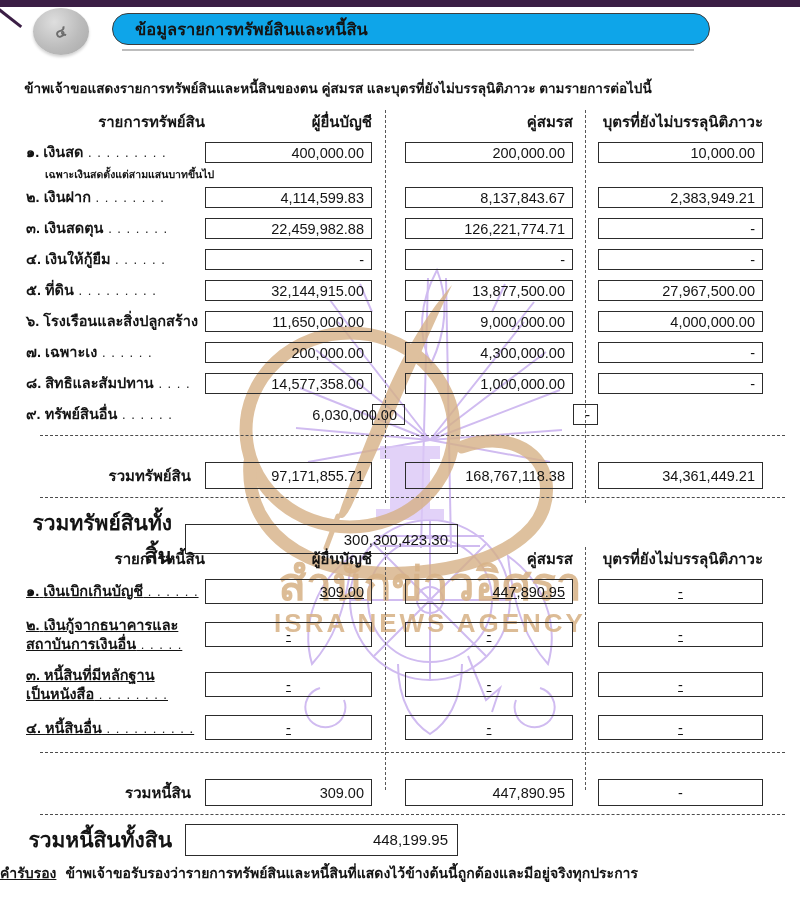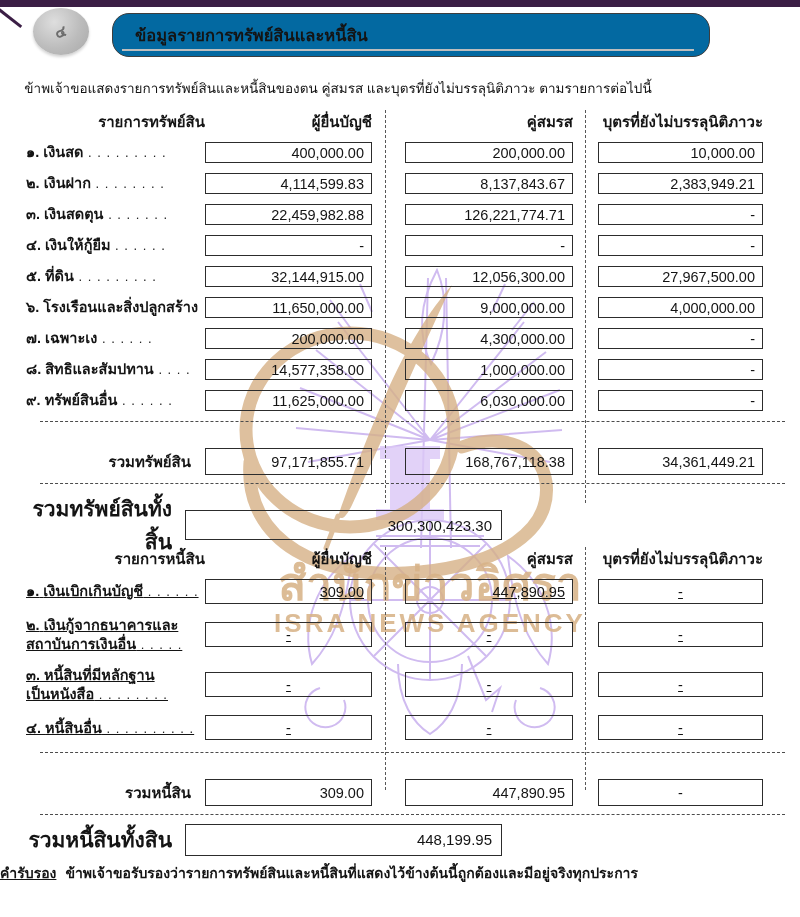--- a/index.html
+++ b/index.html
@@ -9,28 +9,28 @@
   
   .topbar { position:absolute; top:0; left:0; width:800px; height:7px; background:#3b1e45; z-index:3; }
   .fold   { position:absolute; top:6px; left:-3px; width:32px; height:3px; background:#3b1e45;
             transform:rotate(38deg); transform-origin:left top; z-index:3; }
 
   
   .badge { position:absolute; left:33px; top:8px; width:56px; height:47px; border-radius:50%;
            background:radial-gradient(circle at 38% 30%, #dedede, #bcbcbc 55%, #a7a7a7);
            box-shadow:0 2px 3px rgba(0,0,0,.18); display:flex; align-items:center; justify-content:center; z-index:4; }
   .badge span { transform:rotate(-18deg); color:#6d6d6d; font-size:15px; font-weight:bold; }
-  .banner { position:absolute; left:112px; top:13px; width:598px; height:44px; box-sizing:border-box;
+  .banner { position:absolute; left:112px; top:13px; width:598px; height:32px; box-sizing:border-box;
             border:1.6px solid #3d3d3d; border-radius:17px; display:flex; align-items:center;
-            padding-left:22px; background:#0369a1; z-index:2; }
+            padding-left:22px; background:#0ea5e9; z-index:2; }
   .banner-title { font-size:16.5px; font-weight:bold; }
   .banner-shadow { position:absolute; left:122px; top:49px; width:572px; border-top:2px solid #bdbdbd; z-index:2; }
 
   .intro { position:absolute; top:77px; left:0; width:676px; text-align:center;
-           font-size:13.5px; font-weight:normal; z-index:2; }
+           font-size:13.5px; font-weight:bold; z-index:2; }
 
   
   .section { position:absolute; left:0; width:800px; z-index:2; }
   .sec-assets { top:110px; }
   .sec-liab   { top:547px; }
   .vline { position:absolute; border-left:1.6px dashed #575757; top:0; }
   .vl-a1 { left:385px; height:393px; } .vl-a2 { left:585px; height:393px; }
   .vl-l1 { left:385px; height:243px; } .vl-l2 { left:585px; height:243px; }
 
   .thead, .trow, .ttotal { display:grid; grid-template-columns:205px 167px 33px 168px 25px 165px; align-items:center; }
@@ -53,21 +53,21 @@
 
   .dash { border-top:1.8px dashed #4c4c4c; margin-left:40px; margin-right:15px; }
   .d1 { margin-top:8px; }  .d2 { margin-top:8px; }
   .sec-liab .d1 { margin-top:12px; }
   .ttotal { margin-top:26px; }
   .ttotal .tlab { padding-right:14px; text-align:right; font-weight:bold; font-size:15px; }
   .ttotal .vbox { height:27px; }
 
   .grand { display:flex; align-items:center; margin-top:8px; }
   .grand .glab { width:172px; box-sizing:border-box; text-align:right; font-weight:bold; font-size:21px;padding-left:8px; }
-  .grand .gbox { margin-left:13px; width:317px; height:30px; box-sizing:border-box; border:1.8px solid #2c2c2c;
+  .grand .gbox { margin-left:13px; width:273px; height:30px; box-sizing:border-box; border:1.8px solid #2c2c2c;
                  display:flex; align-items:center; justify-content:flex-end; padding:0 9px; font-size:15px; }
   .sec-liab .grand .gbox { height:32px; }
 
   .cert { position:absolute; top:862px; left:0; width:800px; text-align:left; font-size:14px; font-weight:bold; z-index:2; }
   .cert .cert-head { text-decoration:underline; margin-right:9px; }
 
   
   .wm { position:absolute; inset:0; z-index:1; pointer-events:none; }
 </style>
 </head>
@@ -137,20 +137,21 @@
     </div>
 
     <div class="trow">
       <div class="lbl"><span class="no">๑.</span> <span class="lab">เงินสด</span><span class="leader"> . . . . . . . . .</span></div>
       <div class="vbox">400,000.00</div>
         <div></div>
       <div class="vbox">200,000.00</div>
         <div></div>
       <div class="vbox">10,000.00</div>
     </div>
+    <div class="note">เฉพาะเงินสดตั้งแต่สามแสนบาทขึ้นไป</div>
 
     <div class="trow">
       <div class="lbl"><span class="no">๒.</span> <span class="lab">เงินฝาก</span><span class="leader"> . . . . . . . .</span></div>
       <div class="vbox">4,114,599.83</div>
         <div></div>
       <div class="vbox">8,137,843.67</div>
         <div></div>
       <div class="vbox">2,383,949.21</div>
     </div>
 
@@ -169,21 +170,21 @@
         <div></div>
       <div class="vbox">-</div>
         <div></div>
       <div class="vbox">-</div>
     </div>
 
     <div class="trow">
       <div class="lbl"><span class="no">๕.</span> <span class="lab">ที่ดิน</span><span class="leader"> . . . . . . . . .</span></div>
       <div class="vbox">32,144,915.00</div>
         <div></div>
-      <div class="vbox">12,056,300.00</div>
+      <div class="vbox">13,877,500.00</div>
         <div></div>
       <div class="vbox">27,967,500.00</div>
     </div>
 
     <div class="trow">
       <div class="lbl"><span class="no">๖.</span> <span class="lab">โรงเรือนและสิ่งปลูกสร้าง</span><span class="leader"></span></div>
       <div class="vbox">11,650,000.00</div>
         <div></div>
       <div class="vbox">9,000,000.00</div>
         <div></div>
@@ -203,21 +204,20 @@
       <div class="lbl"><span class="no">๘.</span> <span class="lab">สิทธิและสัมปทาน</span><span class="leader"> . . . .</span></div>
       <div class="vbox">14,577,358.00</div>
         <div></div>
       <div class="vbox">1,000,000.00</div>
         <div></div>
       <div class="vbox">-</div>
     </div>
 
     <div class="trow">
       <div class="lbl"><span class="no">๙.</span> <span class="lab">ทรัพย์สินอื่น</span><span class="leader"> . . . . . .</span></div>
-      <div class="vbox">11,625,000.00</div>
         <div></div>
       <div class="vbox">6,030,000.00</div>
         <div></div>
       <div class="vbox">-</div>
     </div>
 
     <div class="dash d1"></div>
 
     <div class="ttotal">
       <div class="tlab">รวมทรัพย์สิน</div>

